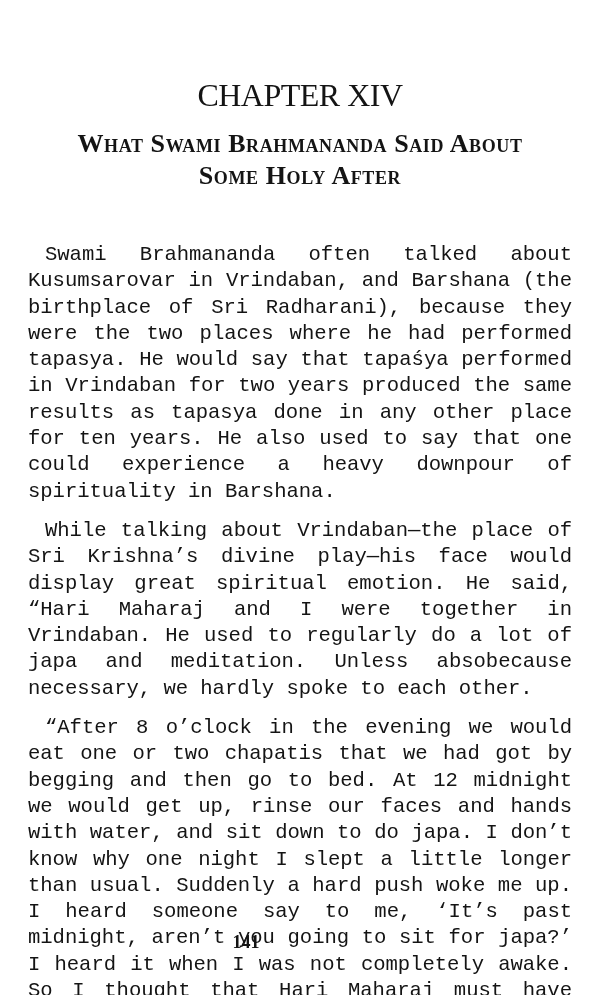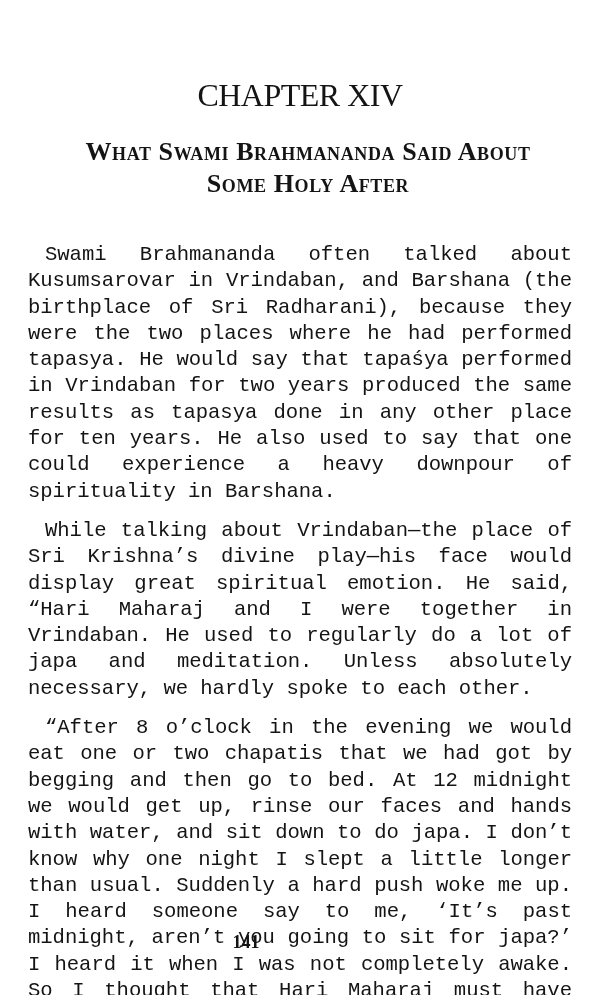--- a/index.html
+++ b/index.html
@@ -32,21 +32,21 @@
       line-height: 36px;
       font-weight: normal;
       margin: 0;
     }
     .chapter-title {
       position: absolute;
       top: 128px;
       left: 30px;
       width: 540px;
       text-align: center;
-      margin: 8px;
+      margin: 0;
       font-weight: bold;
       font-variant: small-caps;
       font-size: 26px;
       line-height: 31.5px;
       letter-spacing: 0.6px;
     }
     .chapter-title span { display: block; }
     .body-text {
       position: absolute;
       top: 242px;
@@ -80,19 +80,19 @@
 
   <h1 class="chapter-number">CHAPTER XIV</h1>
 
   <h2 class="chapter-title">
     <span>What Swami Brahmananda Said About</span>
     <span>Some Holy After</span>
   </h2>
 
   <div class="body-text">
     <p>Swami Brahmananda often talked about Kusumsarovar in Vrindaban, and Barshana (the birthplace of Sri Radharani), because they were the two places where he had performed tapasya. He would say that tapaśya performed in Vrindaban for two years produced the same results as tapasya done in any other place for ten years. He also used to say that one could experience a heavy downpour of spirituality in Barshana.</p>
-    <p>While talking about Vrindaban—the place of Sri Krishna’s divine play—his face would display great spiritual emotion. He said, “Hari Maharaj and I were together in Vrindaban. He used to regularly do a lot of japa and meditation. Unless abso­lutely necessary, we hardly spoke to each other.</p>
+    <p>While talking about Vrindaban—the place of Sri Krishna’s divine play—his face would display great spiritual emotion. He said, “Hari Maharaj and I were together in Vrindaban. He used to regularly do a lot of japa and meditation. Unless abso­because necessary, we hardly spoke to each other.</p>
     <p>“After 8 o’clock in the evening we would eat one or two chapatis that we had got by begging and then go to bed. At 12 midnight we would get up, rinse our faces and hands with water, and sit down to do japa. I don’t know why one night I slept a little longer than usual. Suddenly a hard push woke me up. I heard someone say to me, ‘It’s past midnight, aren’t you going to sit for japa?’ I heard it when I was not completely awake. So I thought that Hari Maharaj must have awakened me. After asking him I learned that he hadn’t tried to wake me up. I hurriedly washed my hands and face and as I was sitting down to do japa, I saw a Vaishnava holy man standing in front of me intently doing japa. Seeing him I became a little scared, because the door to our room was bolted from inside.</p>
   </div>
 
   <div class="page-number">141</div>
 
 </div>
 
 </body></html>

